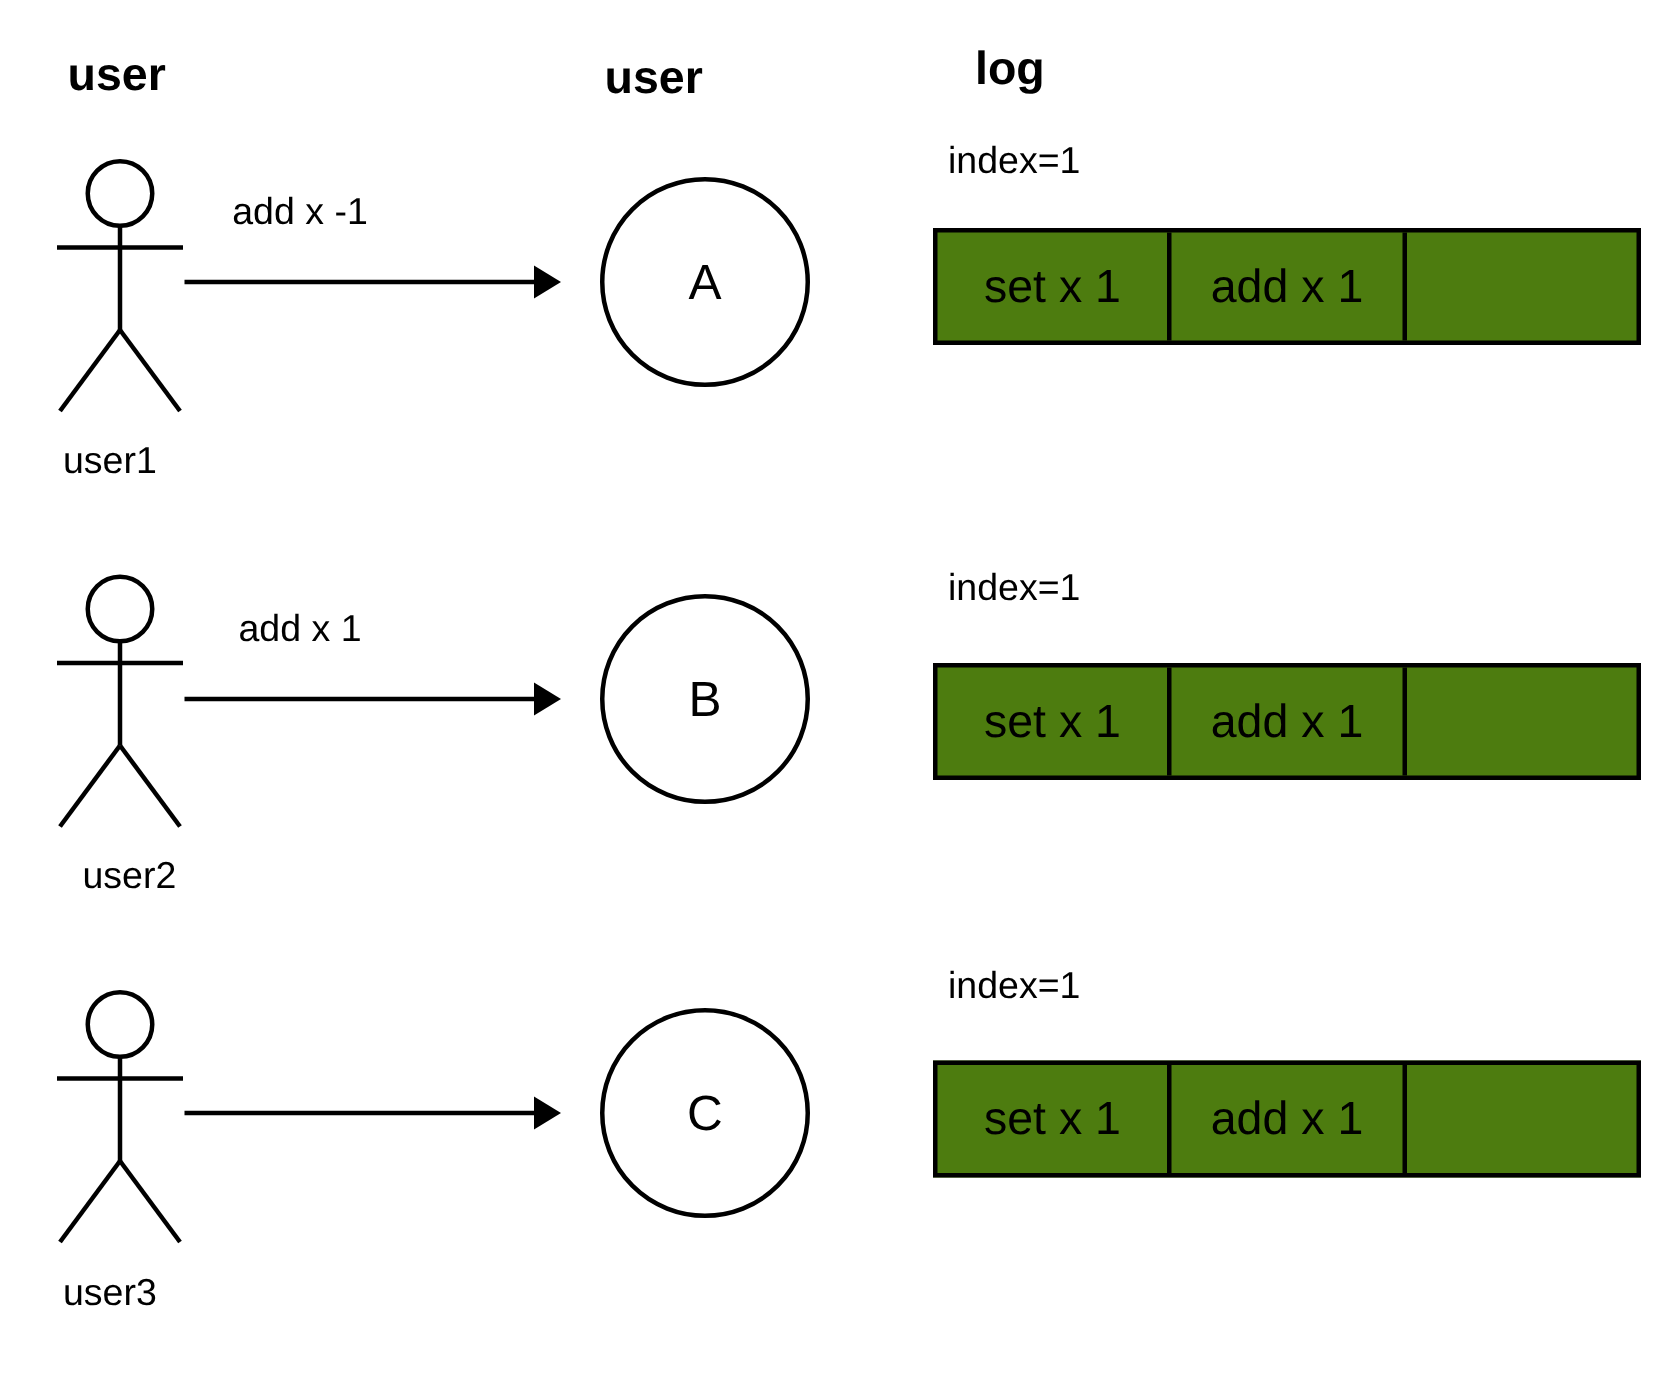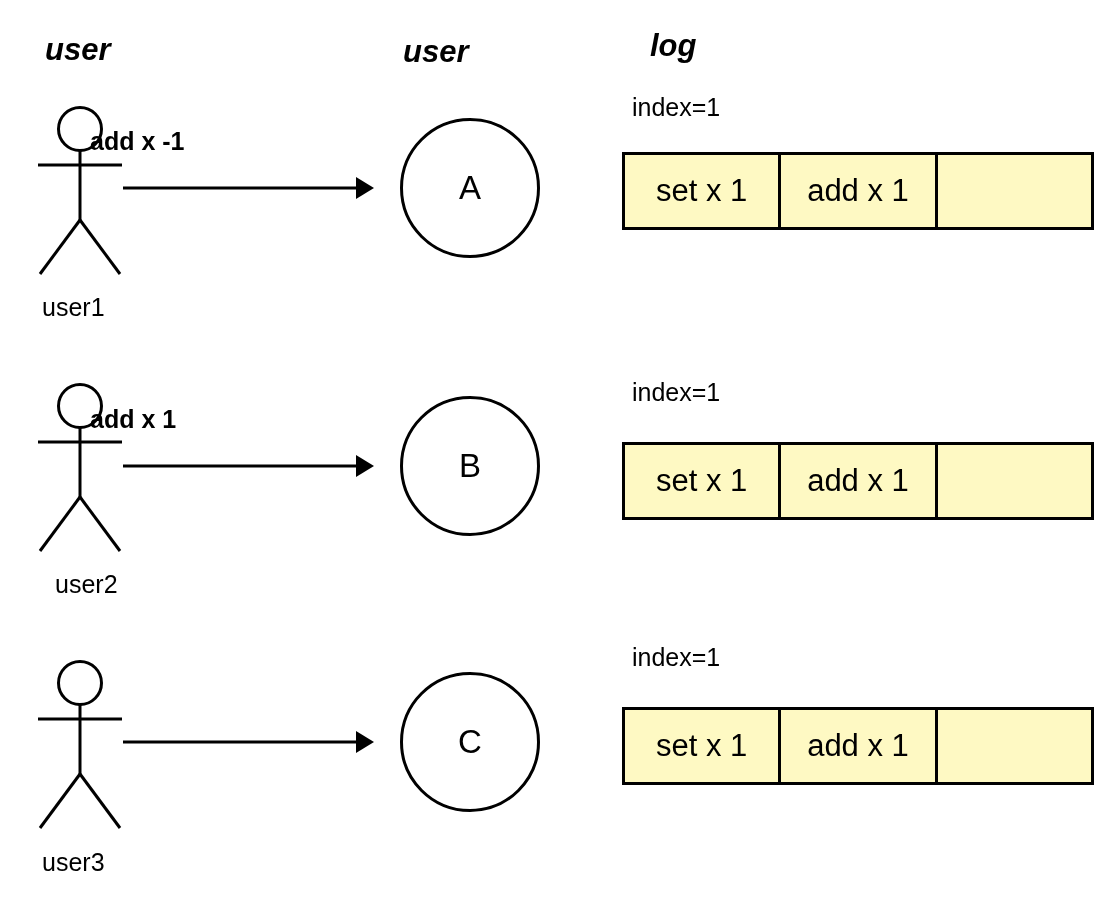--- a/index.html
+++ b/index.html
@@ -11,50 +11,49 @@
     color: #000000;
     font-family: "Liberation Sans", "DejaVu Sans", sans-serif;
     overflow: hidden;
   }
   .hdr {
     position: absolute;
     font-size: 31px;
     font-weight: bold;
     line-height: 31px;
     white-space: nowrap;
-    font-style: italic;
   }
   .lbl {
     position: absolute;
     font-size: 25px;
     line-height: 31px;
     white-space: nowrap;
   }
-  .msg { text-align: left; font-weight: bold; }
+  .msg { text-align: center; }
   .actor, .arrow { position: absolute; display: block; }
   .node {
     position: absolute;
     width: 140px;
     height: 140px;
     box-sizing: border-box;
     border: 3px solid #000000;
     border-radius: 50%;
     background: #ffffff;
     display: flex;
     align-items: center;
     justify-content: center;
     font-size: 33px;
   }
   .logtable {
     position: absolute;
     width: 472px;
     height: 78px;
     box-sizing: border-box;
     border: 3px solid #000000;
-    background: #fef9c3;
+    background: #4d7c0f;
     display: flex;
   }
   .cell {
     flex: 1 1 0;
     border-right: 3px solid #000000;
     display: flex;
     align-items: center;
     justify-content: center;
     font-size: 31px;
     white-space: nowrap;

